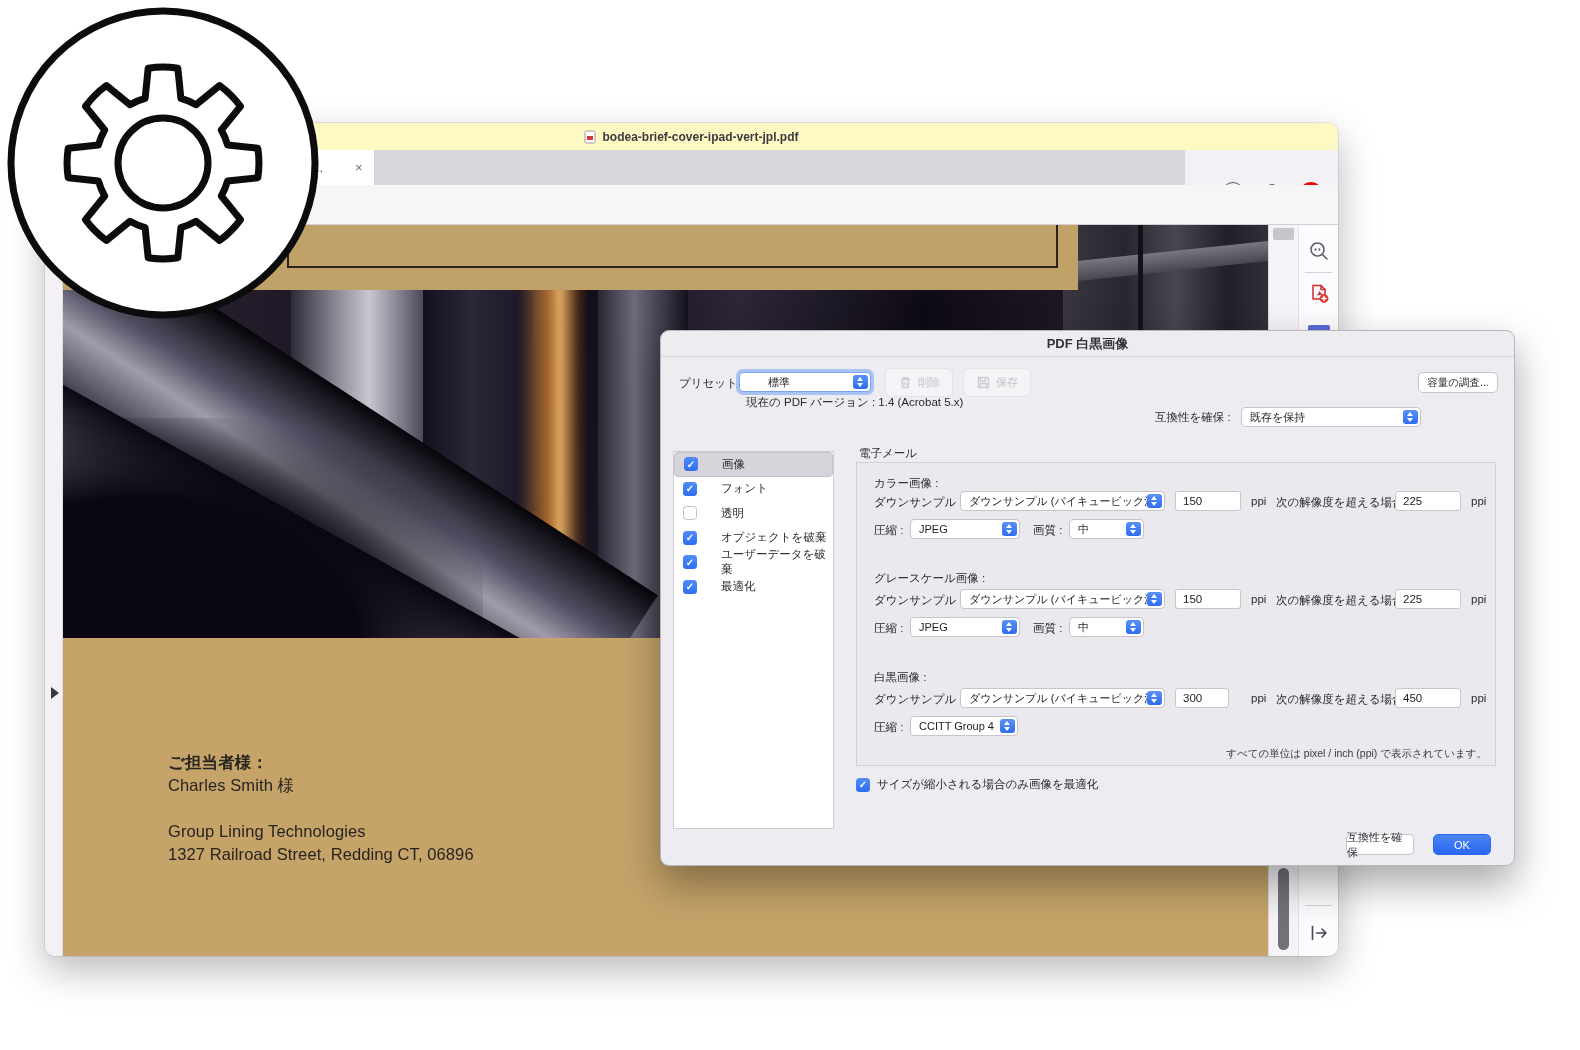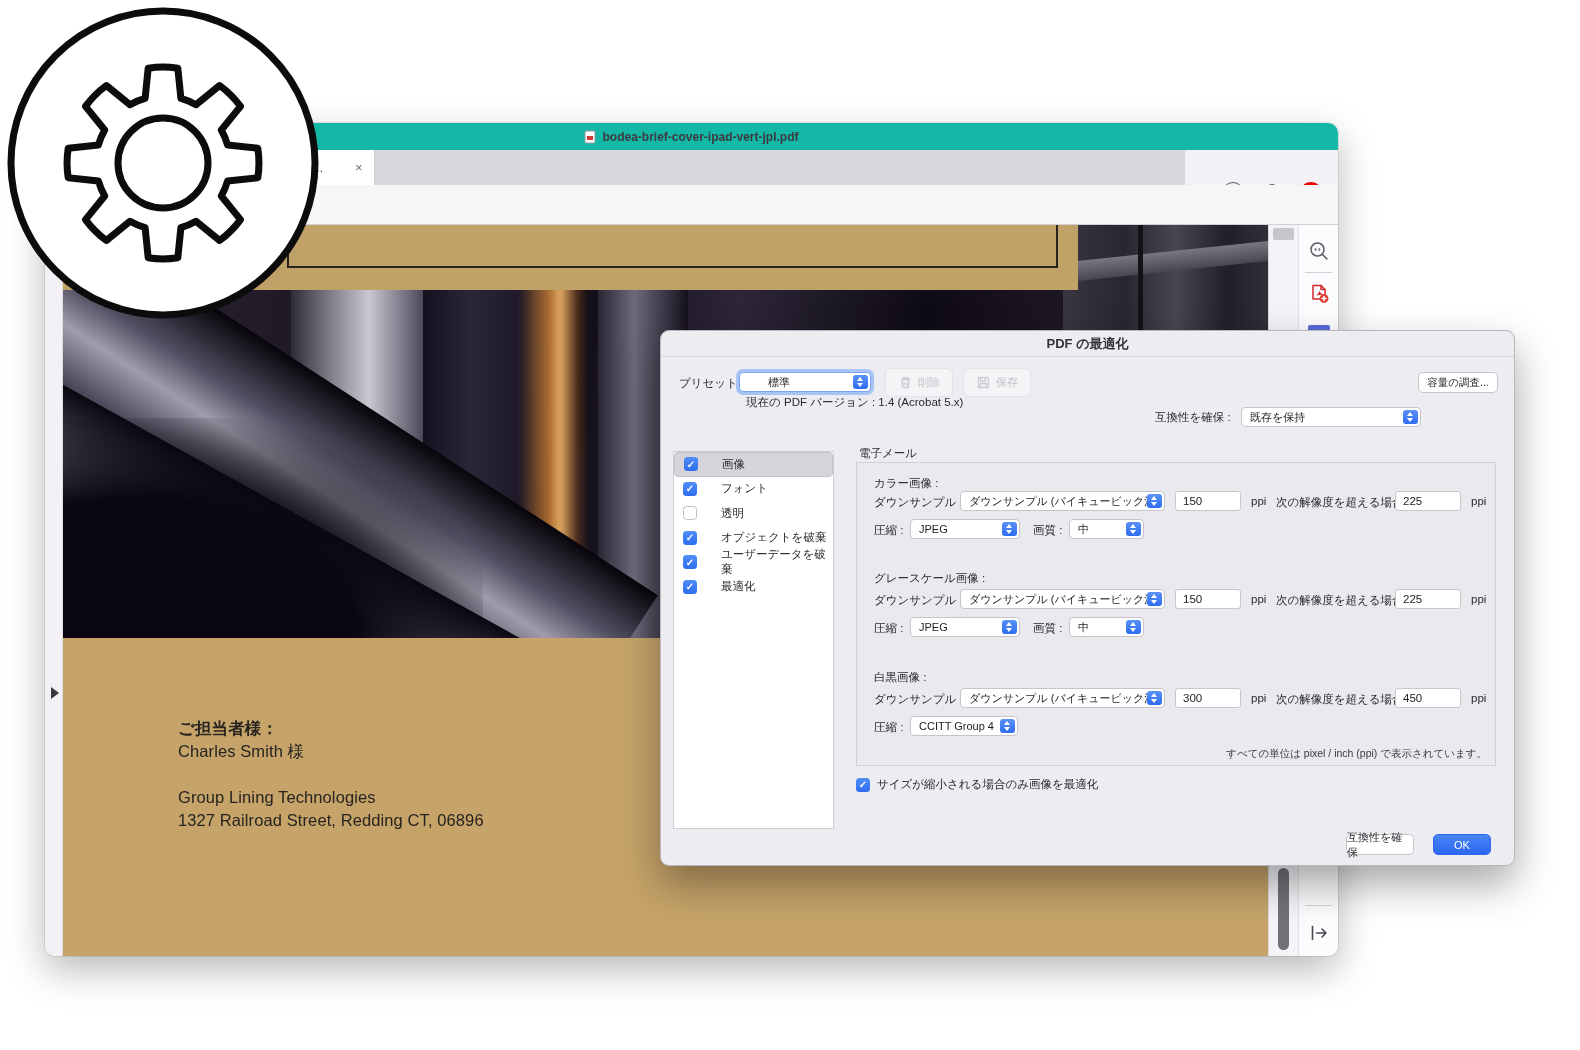--- a/index.html
+++ b/index.html
@@ -2,21 +2,21 @@
 <html><head>
 <meta charset="utf-8">
 <style>
   * { margin:0; padding:0; box-sizing:border-box; }
   html,body { width:1580px; height:1050px; background:#ffffff; font-family:"Liberation Sans", sans-serif; overflow:hidden; }
 
   
   .window { position:absolute; left:45px; top:123px; width:1293px; height:833px;
             background:#f6f4f8; border-radius:10px; box-shadow:0 14px 38px rgba(0,0,0,.28), 0 0 0 1px rgba(0,0,0,.08);
             overflow:hidden; z-index:10; }
-  .titlebar { position:absolute; left:0; top:0; width:1293px; height:27px; background:#14b8a6;
+  .titlebar { position:absolute; left:0; top:0; width:1293px; height:27px; background:#fef9c3;
               display:flex; align-items:center; justify-content:center; gap:6px;text-align:right; }
   .titlebar .t { font-size:12px; font-weight:bold; color:#3c3a40; }
   .tabbar { position:absolute; left:0; top:27px; width:1293px; height:35px; background:#d9d7db; }
   .tabbar .lightseg { position:absolute; left:1140px; top:0; width:153px; height:35px; background:#f3f1f5; }
   .tab { position:absolute; left:0; top:0; width:330px; height:35px; background:#ffffff; border-right:1px solid #cfcdd1;
          display:flex; align-items:center; }
   .tab .lab { position:absolute; left:252px; font-size:12px; color:#4a484e; }
   .tab .x { position:absolute; left:310px; font-size:13px; color:#6d6b71; cursor:default; }
   .toolbar { position:absolute; left:0; top:62px; width:1293px; height:40px; background:#f6f5f7; border-bottom:1px solid #d2d0d4; }
   .tbi { position:absolute; top:71px; width:22px; height:22px; }
@@ -32,21 +32,21 @@
 
   .leftstrip { position:absolute; left:0; top:102px; width:18px; height:731px; background:#f3f1f5; border-right:1px solid #dedce0; }
   .expand { position:absolute; left:6px; top:462px; width:0; height:0; border-left:8px solid #3a383e; border-top:6px solid transparent; border-bottom:6px solid transparent; }
 
   
   .photo { position:absolute; left:18px; top:102px; width:1205px; height:413px; background:#15101c; overflow:hidden; }
   .ph { position:absolute; }
   .tanTop { position:absolute; left:18px; top:102px; width:1015px; height:65px; background:#c0a167; }
   .borderBox { position:absolute; left:242px; top:102px; width:771px; height:43px; border:2px solid #28231d; border-top:none; }
   .tanBottom { position:absolute; left:18px; top:515px; width:1205px; height:318px; background:#c5a369; }
-  .docline { position:absolute; left:133px; font-size:16.5px; color:#272420; letter-spacing:.1px; }
+  .docline { position:absolute; left:123px; font-size:16.5px; color:#272420; letter-spacing:.1px;margin-top:34px; }
 
   .scrollarea { position:absolute; left:1223px; top:102px; width:30px; height:731px; background:#f5f3f7; border-left:1px solid #dcdade; }
   .thumbTop { position:absolute; left:4px; top:3px; width:21px; height:12px; background:#c7c5cb; border-radius:2px; }
   .thumbDark { position:absolute; left:9px; top:643px; width:11px; height:82px; background:#737177; border-radius:6px; }
 
   .sidebar { position:absolute; left:1253px; top:102px; width:40px; height:731px; background:#fcfbfd; border-left:1px solid #e2e0e4; }
   .sbi { position:absolute; left:9px; width:22px; height:22px; }
   .sbi svg { width:22px; height:22px; fill:none; stroke-linecap:round; stroke-linejoin:round; }
   .sbdiv { position:absolute; left:6px; width:27px; height:1px; background:#d4d2d8; }
   .bluesliver { position:absolute; left:9px; top:100px; width:22px; height:5px; background:#5a6bd8; border-radius:2px 2px 0 0; }
@@ -223,21 +223,21 @@
     <div class="sbdiv" style="top:680px;"></div>
     <span class="sbi" style="top:697px;">
       <svg viewBox="0 0 22 22" style="stroke:#4a484e;stroke-width:1.6;">
           <path d="M4.5 4.5v13"></path>
           <path d="M8.5 11h9.5M14 7l4 4-4 4"></path>
         </svg></span>
   </div>
 </div>
 
 <div class="dialog">
-  <div class="dlgtitle">PDF の最適化</div>
+  <div class="dlgtitle">PDF 白黒画像</div>
 
   <span class="lbl" style="left:18px;top:45px;">プリセット :</span>
   <div class="sel focus" style="left:78px;top:41px;width:132px;">
     <span>標準</span>
       <span class="st"></span>
   </div>
   <div class="btn big" style="left:224px;top:37px;width:68px;">
     <svg viewBox="0 0 15 15">
         <path d="M3 4.5h9M5 4.5V3h5v1.5M4 4.5l.7 8h5.6l.7-8M6.2 7v3.5M8.8 7v3.5"></path>
       </svg>
@@ -342,21 +342,21 @@
         <span>中</span>
         <span class="st"></span>
       </div>
 
     <span class="lbl" style="left:17px;top:207px;">白黒画像 :</span>
     <span class="lbl" style="left:17px;top:229px;">ダウンサンプル :</span>
     <div class="sel" style="left:103px;top:225px;width:205px;">
         <span>ダウンサンプル (バイキュービック法)</span>
         <span class="st"></span>
       </div>
-    <div class="inp" style="left:318px;top:225px;width:66px;">300</div>
+    <div class="inp" style="left:318px;top:225px;width:54px;">300</div>
     <span class="lbl" style="left:394px;top:229px;">ppi</span>
     <span class="lbl" style="left:419px;top:229px;">次の解像度を超える場合 :</span>
     <div class="inp" style="left:538px;top:225px;width:66px;">450</div>
     <span class="lbl" style="left:614px;top:229px;">ppi</span>
     <span class="lbl" style="left:17px;top:257px;">圧縮 :</span>
     <div class="sel" style="left:53px;top:253px;width:108px;">
         <span>CCITT Group 4</span>
         <span class="st"></span>
       </div>
 

